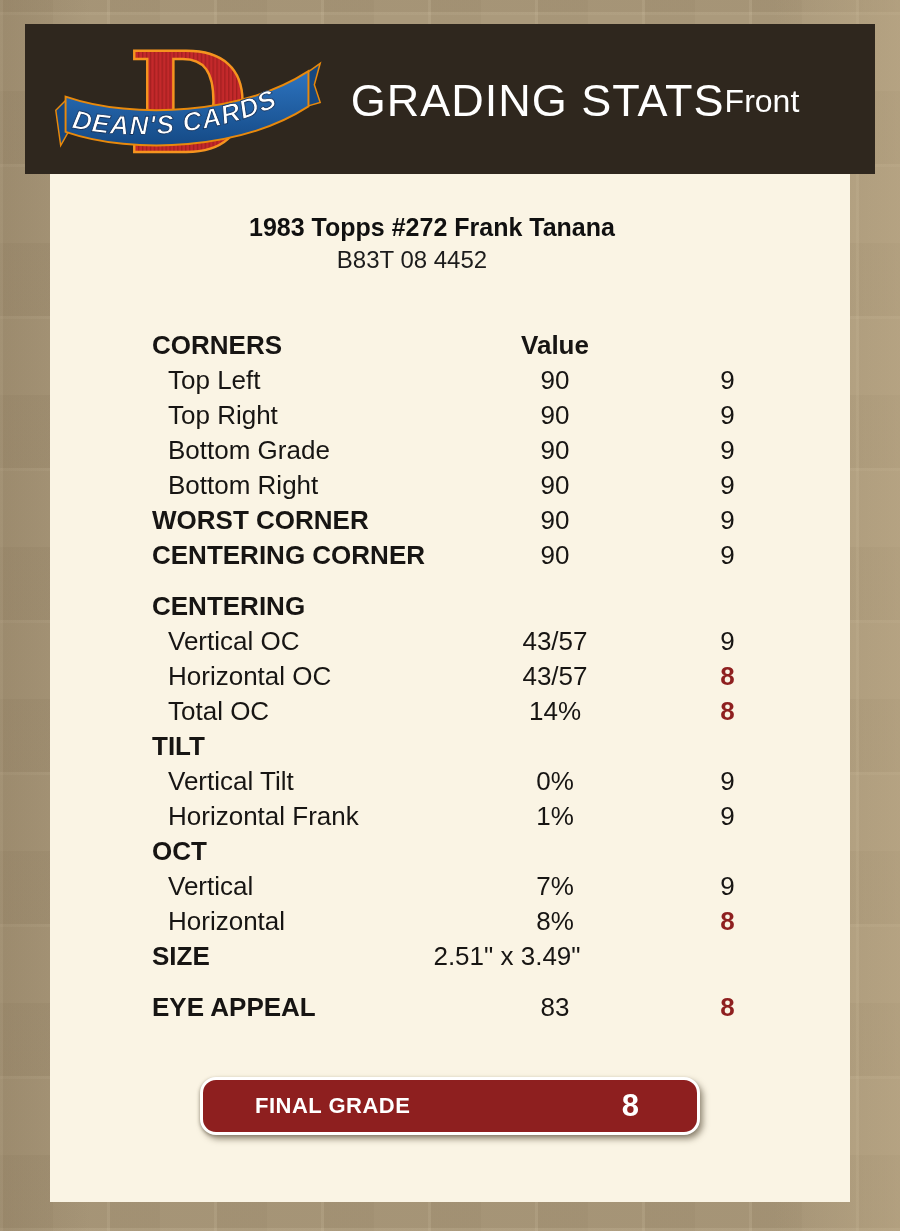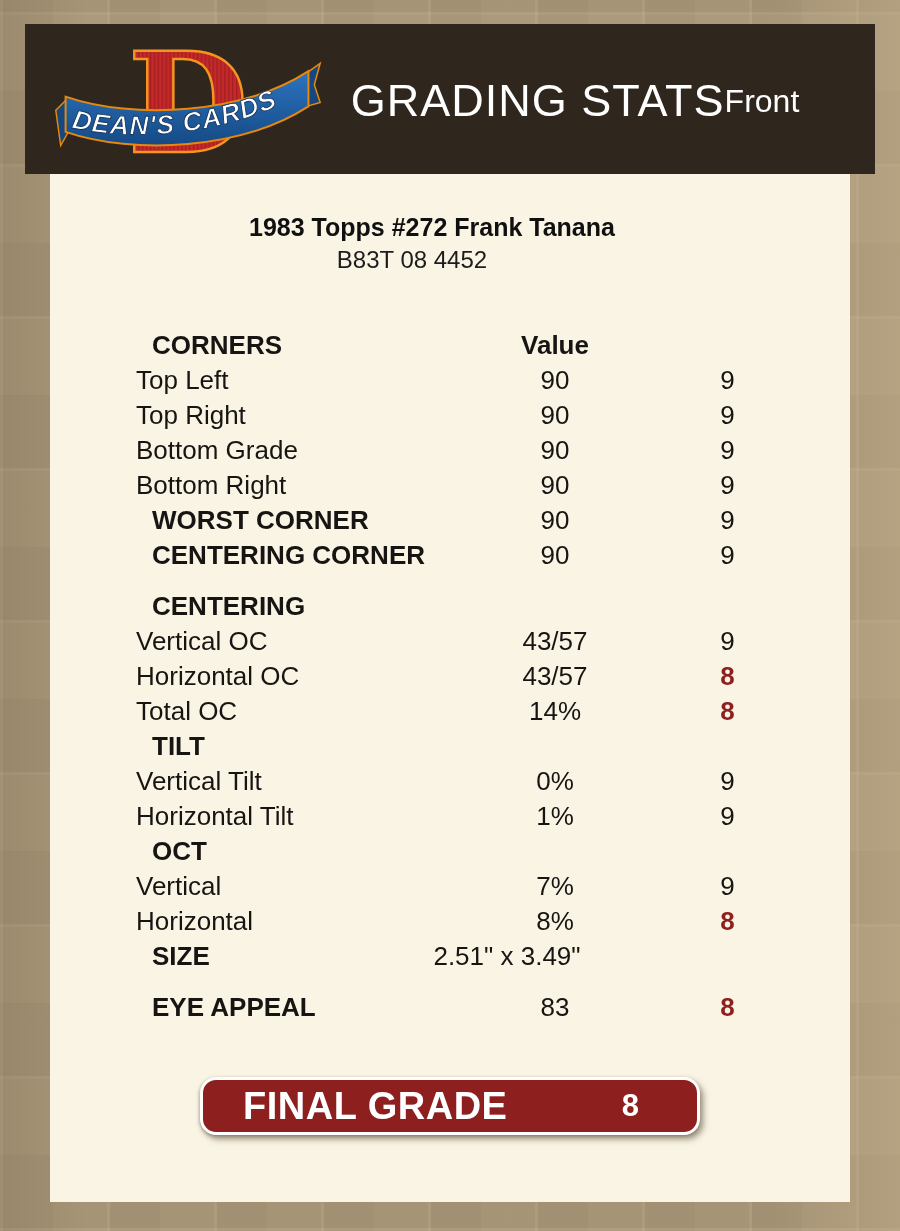--- a/index.html
+++ b/index.html
@@ -53,40 +53,40 @@
   .card-title { font-size:25px; line-height:34px; font-weight:bold; color:#101010;padding-left:40px; }
   .card-serial { font-size:24px; line-height:32px; color:#1c1c1c; }
   
   .grading-table { margin-top:52px; }
   .row {
     display:grid;
     grid-template-columns:410px 190px 155px;
     height:35px; align-items:center;
     font-size:26px;
   }
-  .row .cell-label { padding-left:86px; white-space:nowrap; }
+  .row .cell-label { padding-left:118px; white-space:nowrap; }
   .row.section .cell-label, .row.header .cell-label { padding-left:102px; font-weight:bold; }
   .row .cell-value, .row .cell-max { text-align:center; }
   .row.header .cell-value, .row.header .cell-max { font-weight:bold; }
   .row .cell-max.red { color:#8e1f1f; font-weight:bold; }
   .row.gap-before { margin-top:16px; }
   .row.size-row .cell-value { transform:translateX(-48px); white-space:nowrap; }
   
   .final-grade-wrap { margin-top:52px; display:flex; justify-content:center; }
   .final-grade-button {
     width:500px; height:58px;
     background:#8e1f1f;
     border:3px solid #ffffff;
     border-radius:16px;
     box-shadow:3px 4px 6px rgba(95,85,65,0.65), -1px 1px 3px rgba(95,85,65,0.35);
     display:flex; align-items:center;
     color:#ffffff; font-weight:bold;
     cursor:pointer;
   }
-  .final-grade-label { font-size:38px; letter-spacing:0.5px; padding-left:40px; }
+  .final-grade-label { font-size:22px; letter-spacing:0.5px; padding-left:52px; }
   .final-grade-value { font-size:31px; margin-left:auto; padding-right:58px; }
 </style>
 </head>
 <body>
 
 <div class="page">
 
   <div class="header-bar">
 
     <svg class="logo" viewBox="0 0 270 145" xmlns="http://www.w3.org/2000/svg">
@@ -185,21 +185,21 @@
         <div class="cell-label">TILT</div>
         <div class="cell-value"></div>
         <div class="cell-max"></div>
       </div>
         <div class="row item">
         <div class="cell-label">Vertical Tilt</div>
         <div class="cell-value">0%</div>
         <div class="cell-max">9</div>
       </div>
         <div class="row item">
-        <div class="cell-label">Horizontal Tilt</div>
+        <div class="cell-label">Horizontal Frank</div>
         <div class="cell-value">1%</div>
         <div class="cell-max">9</div>
       </div>
         <div class="row section">
         <div class="cell-label">OCT</div>
         <div class="cell-value"></div>
         <div class="cell-max"></div>
       </div>
         <div class="row item">
         <div class="cell-label">Vertical</div>

